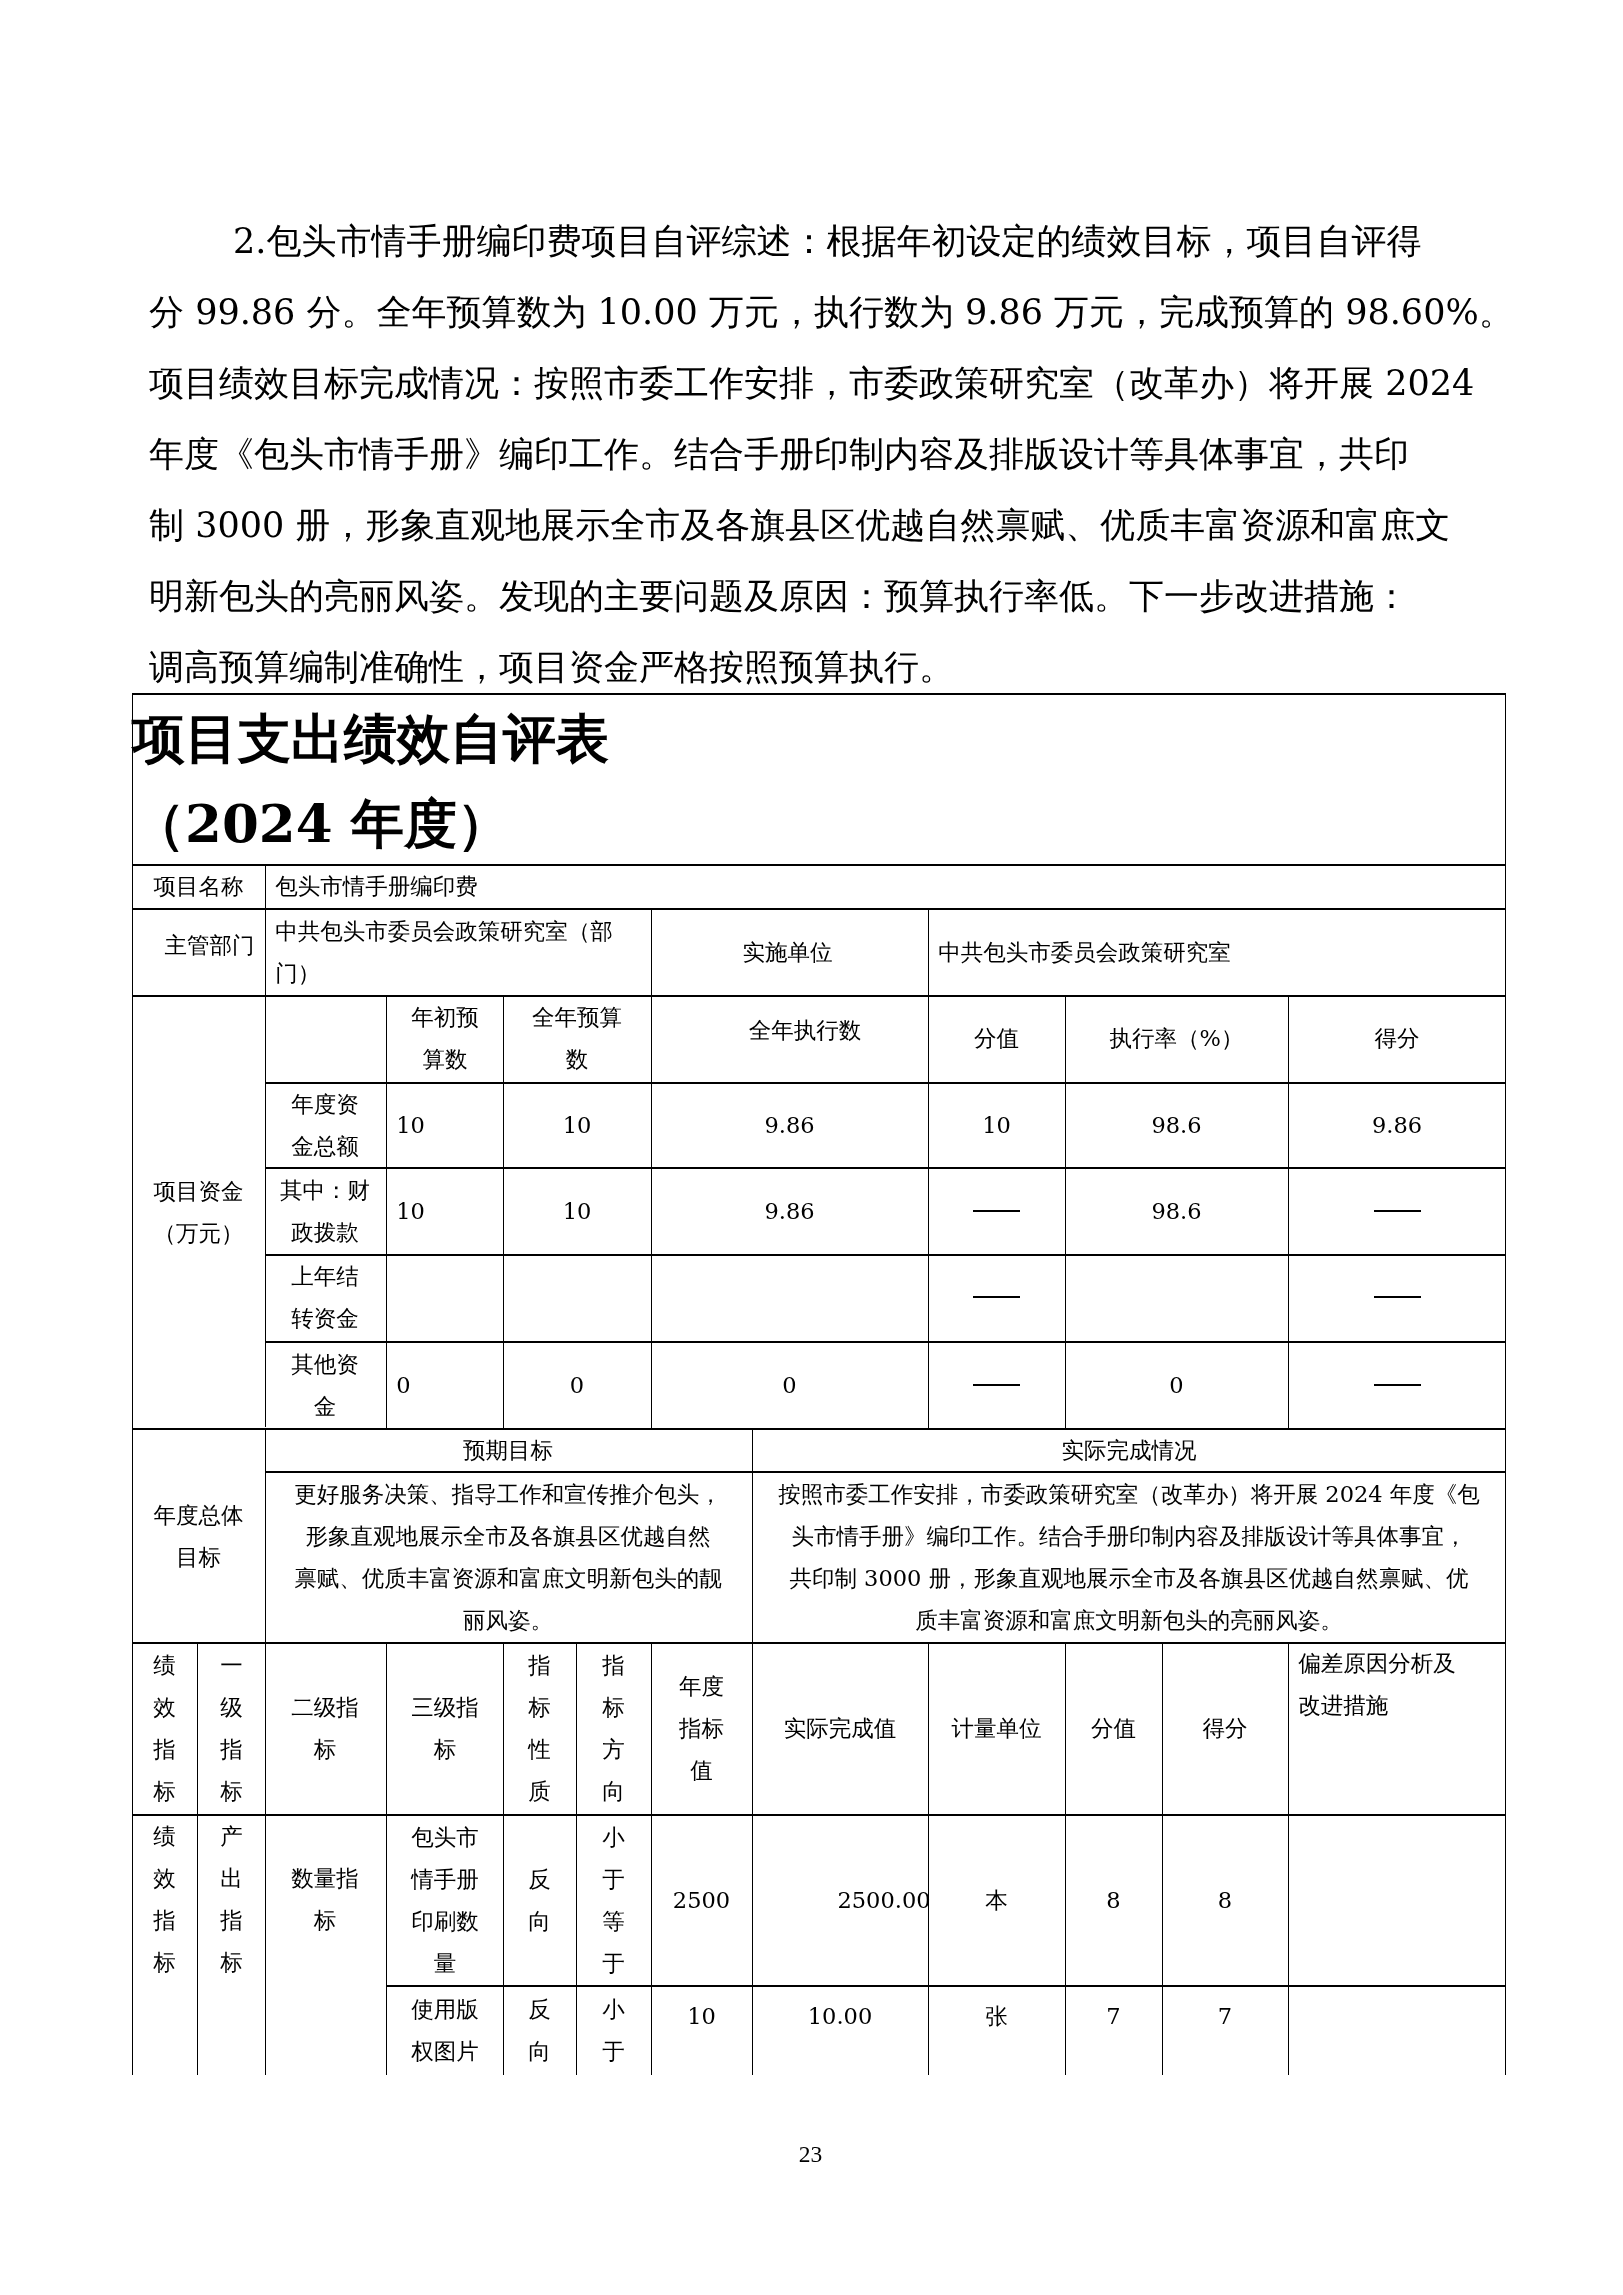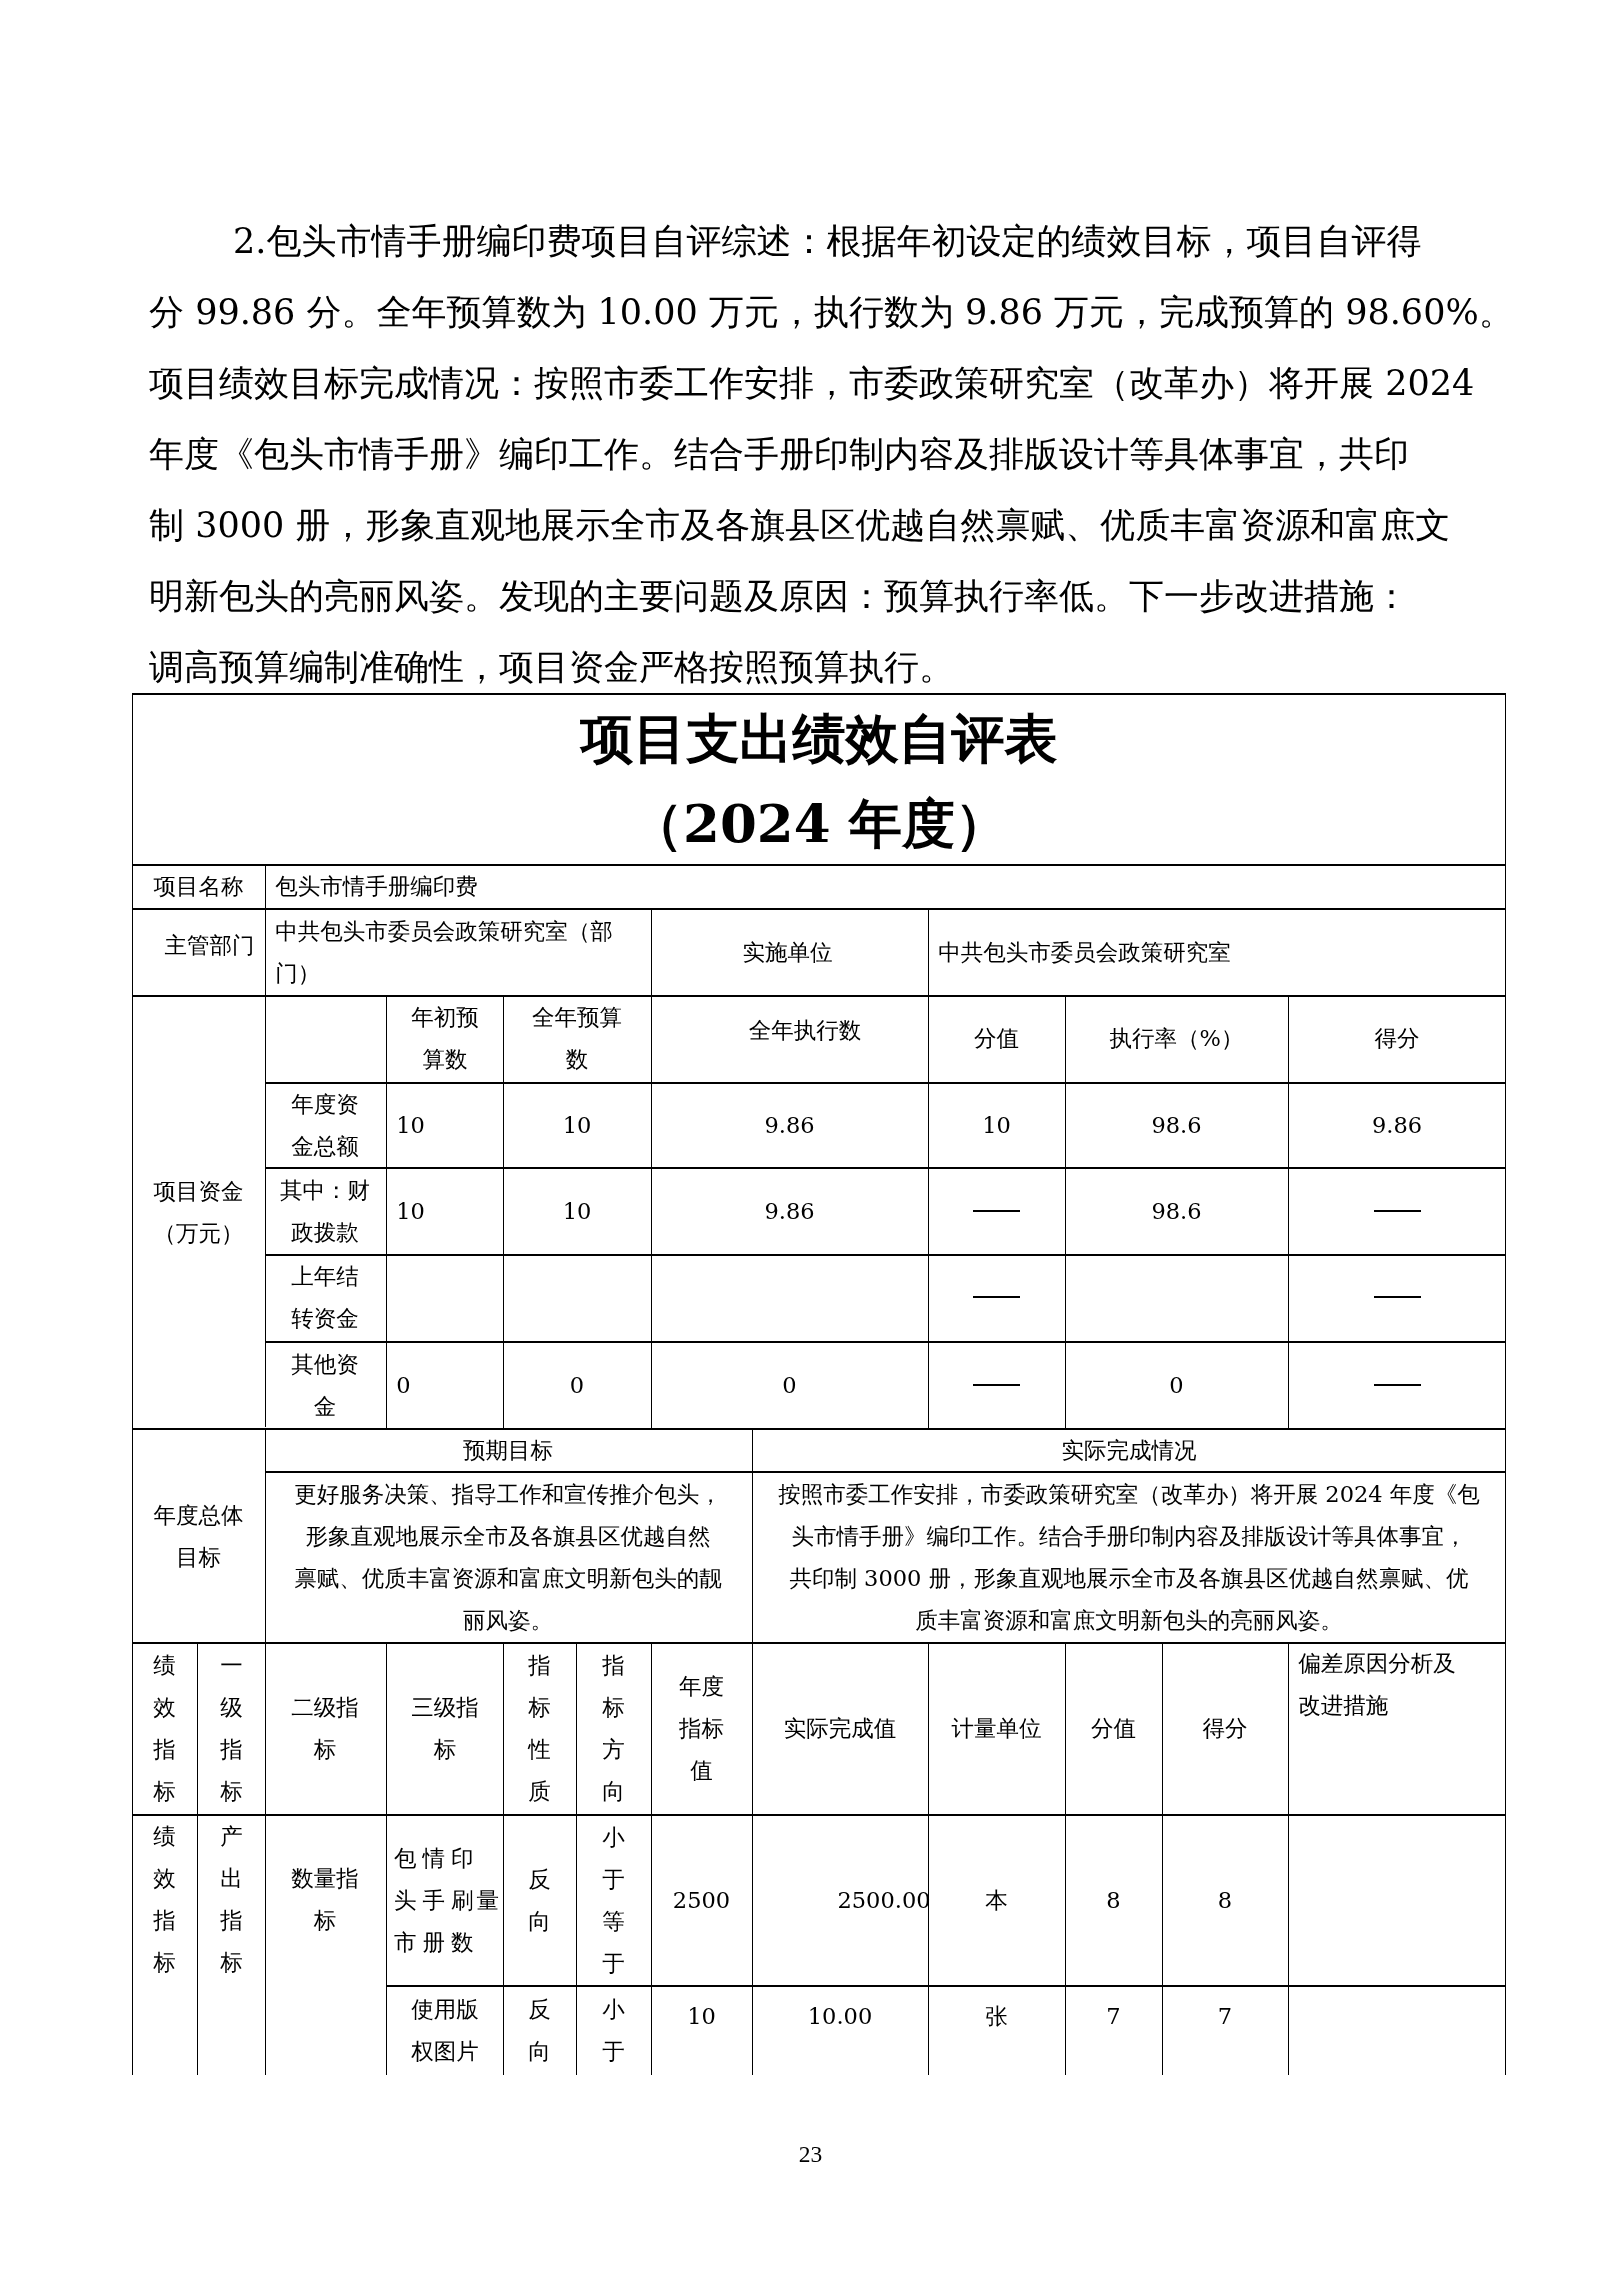--- a/index.html
+++ b/index.html
@@ -11,21 +11,21 @@
   .para .indent { padding-left: 84px; }
   .table-wrap { position: absolute; left: 132px; top: 693px; width: 1374px; height: 1382px; }
   .hl, .vl { position: absolute; background: #000; }
   .hl { height: 1.5px; }
   .vl { width: 1px; }
   .cell { position: absolute; display: flex; align-items: center; justify-content: center;
           text-align: center; font-size: 22.5px; line-height: 42px; box-sizing: border-box; padding: 0 5.1px; }
   .cell.left { justify-content: flex-start; text-align: left; padding-left: 10.2px; }
   .cell.right { justify-content: center; text-align: right; padding-right: 9.2px; }
   .cell .t { display: block; }
-  .title { position: absolute; left: 0; width: 1374px; text-align: center; font-weight: bold; font-size: 53px; }
+  .title { position: absolute; left: 0; width: 1374px; font-weight: bold; font-size: 53px; }
   .dash { display: inline-block; width: 47px; height: 2px; background: #000; }
   .pagenum { position: absolute; left: 785px; width: 51px; top: 2141px; text-align: center;
              font-family: "Liberation Serif", serif; font-size: 23.5px; }
 </style>
 </head>
 <body>
 
 <div class="para">
   <span class="line indent">2.包头市情手册编印费项目自评综述：根据年初设定的绩效目标，项目自评得</span>
   <span class="line">分 99.86 分。全年预算数为 10.00 万元，执行数为 9.86 万元，完成预算的 98.60%。</span>
@@ -296,21 +296,21 @@
     <span class="t">产</span>
     <span class="t">出</span>
     <span class="t">指</span>
     <span class="t">标</span>
   </div>
   <div class="cell" style="left:133px;top:1121px;width:120px;height:261px;flex-direction:column;justify-content:flex-start;padding-top:43px;">
     <span class="t">数量指</span>
     <span class="t">标</span>
   </div>
 
-  <div class="cell" style="left:254px;top:1121px;width:118px;height:171px;flex-direction:row;">
+  <div class="cell" style="left:254px;top:1121px;width:118px;height:171px;flex-direction:column;">
     <span class="t">包头市</span>
     <span class="t">情手册</span>
     <span class="t">印刷数</span>
     <span class="t">量</span>
   </div>
   <div class="cell" style="left:371px;top:1121px;width:73px;height:171px;flex-direction:column;padding:0;">
     <span class="t">反</span>
     <span class="t">向</span>
   </div>
   <div class="cell" style="left:444px;top:1121px;width:75px;height:171px;flex-direction:column;padding:0;">

